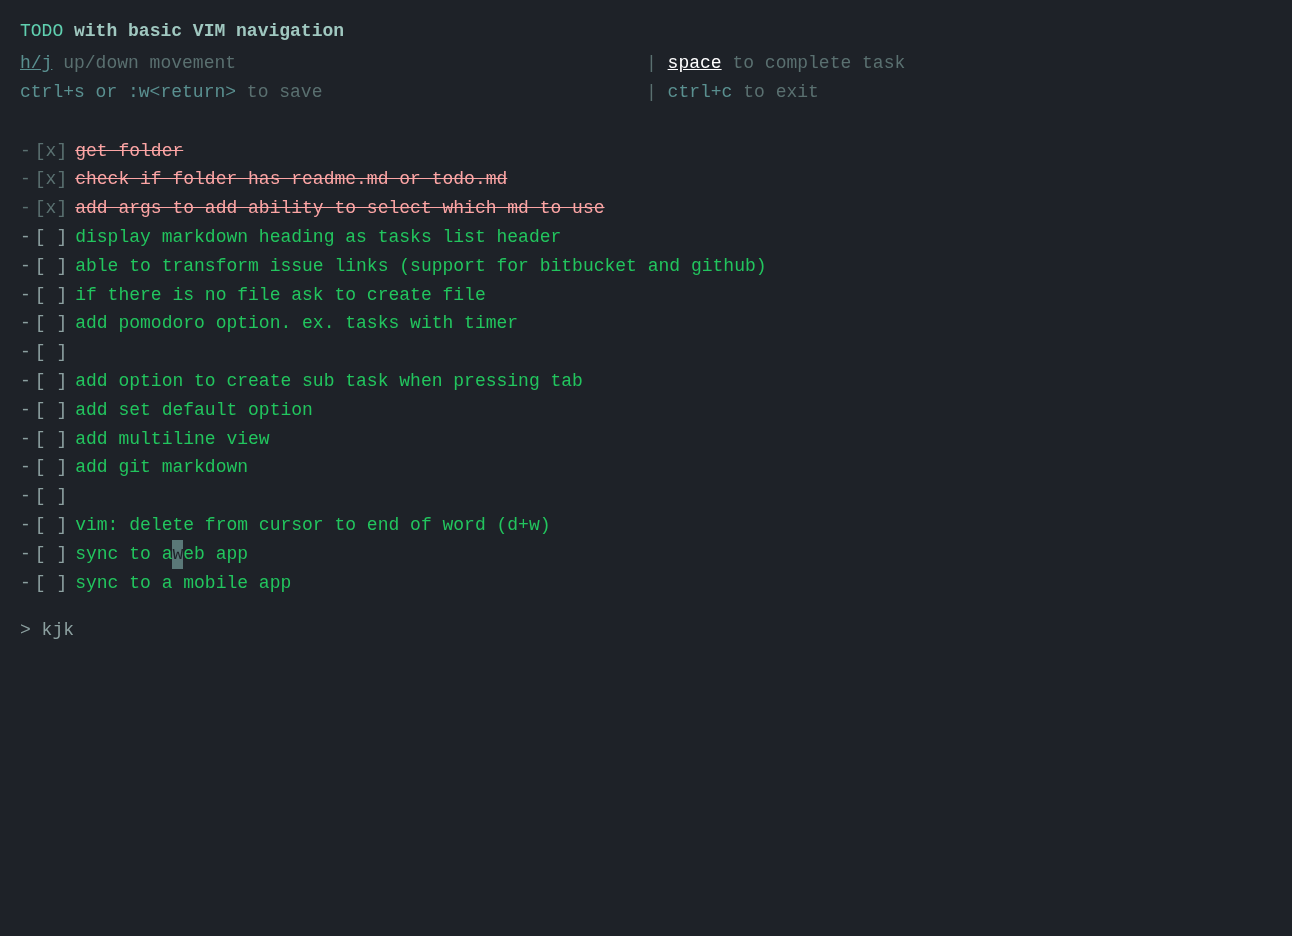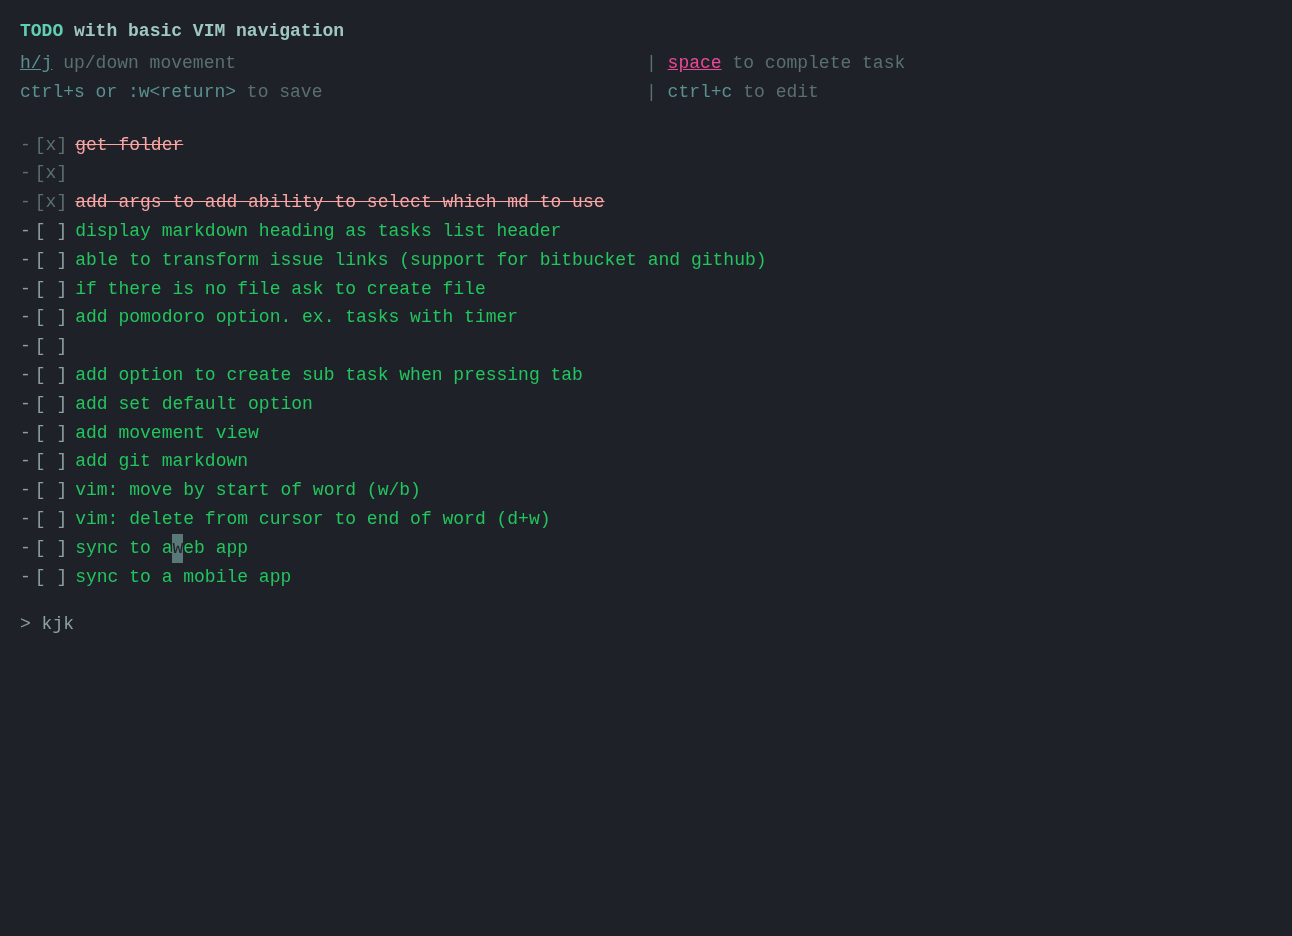--- a/index.html
+++ b/index.html
@@ -23,21 +23,21 @@
     .header-title {
       color: #a0c8c0;
       font-weight: bold;
       margin-bottom: 4px;
     }
 
     .help-grid {
       display: grid;
       grid-template-columns: 1fr 1fr;
       gap: 0;
-      margin-bottom: 24px;
+      margin-bottom: 30px;
     }
 
     .help-line {
       color: #5a7070;
       line-height: 1.6;
     }
 
     .help-key {
       color: #5a9090;
     }
@@ -98,52 +98,53 @@
     }
 
     .command-prompt {
       color: #8ca0a0;
     }
   </style>
 </head>
 <body>
 
 <div class="header-title">
-  <span style="color:#60d0b0;font-weight:bold;text-align:right;">TODO</span><span style="color:#a0c8c0;font-weight:bold;"> with basic VIM navigation</span>
+  <span style="color:#60d0b0;font-weight:normal;text-align:right;">TODO</span><span style="color:#a0c8c0;font-weight:bold;"> with basic VIM navigation</span>
 </div>
 
 <div class="help-grid">
   <div>
     <div class="help-line">
       <span class="help-key underline">h/j</span><span> up/down movement</span>
     </div>
     <div class="help-line">
       <span class="help-key">ctrl+s or :w&lt;return&gt;</span><span> to save</span>
     </div>
   </div>
   <div>
     <div class="help-line">
-      <span style="color:#5a7070;">| </span><span class="help-key underline" style="color:#ec4899;text-align:right;">space</span><span> to complete task</span>
-    </div>
-    <div class="help-line">
-      <span style="color:#5a7070;">| </span><span class="help-key">ctrl+c</span><span> to edit</span>
+      <span style="color:#5a7070;">| </span><span class="help-key underline" style="color:#ffffff;text-align:right;">space</span><span> to complete task</span>
+    </div>
+    <div class="help-line">
+      <span style="color:#5a7070;">| </span><span class="help-key">ctrl+c</span><span> to exit</span>
     </div>
   </div>
 </div>
 
 <div class="task-list">
 
   <div class="task-item completed">
     <span class="task-prefix" style="color:#5a7070;">- </span>
     <span class="task-checkbox checked" style="color:#5a7070;">[x] </span>
     <span class="task-text strikethrough">get folder</span>
   </div>
   <div class="task-item completed">
     <span class="task-prefix" style="color:#5a7070;">- </span>
     <span class="task-checkbox checked" style="color:#5a7070;">[x] </span>
+    <span class="task-text strikethrough">check if folder has readme.md or todo.md</span>
   </div>
   <div class="task-item completed">
     <span class="task-prefix" style="color:#5a7070;">- </span>
     <span class="task-checkbox checked" style="color:#5a7070;">[x] </span>
     <span class="task-text strikethrough">add args to add ability to select which md to use</span>
   </div>
 
   <div class="task-item">
     <span class="task-prefix">- </span>
     <span class="task-checkbox">[ ] </span>
@@ -174,31 +175,30 @@
     <span class="task-text">add option to create sub task when pressing tab</span>
   </div>
   <div class="task-item">
     <span class="task-prefix">- </span>
     <span class="task-checkbox">[ ] </span>
     <span class="task-text">add set default option</span>
   </div>
   <div class="task-item">
     <span class="task-prefix">- </span>
     <span class="task-checkbox">[ ] </span>
-    <span class="task-text">add movement view</span>
+    <span class="task-text">add multiline view</span>
   </div>
   <div class="task-item">
     <span class="task-prefix">- </span>
     <span class="task-checkbox">[ ] </span>
     <span class="task-text">add git markdown</span>
   </div>
   <div class="task-item">
     <span class="task-prefix">- </span>
     <span class="task-checkbox">[ ] </span>
-    <span class="task-text">vim: move by start of word (w/b)</span>
   </div>
   <div class="task-item">
     <span class="task-prefix">- </span>
     <span class="task-checkbox">[ ] </span>
     <span class="task-text">vim: delete from cursor to end of word (d+w)</span>
   </div>
 
   <div class="task-item">
     <span class="task-prefix">- </span>
     <span class="task-checkbox">[ ] </span>

